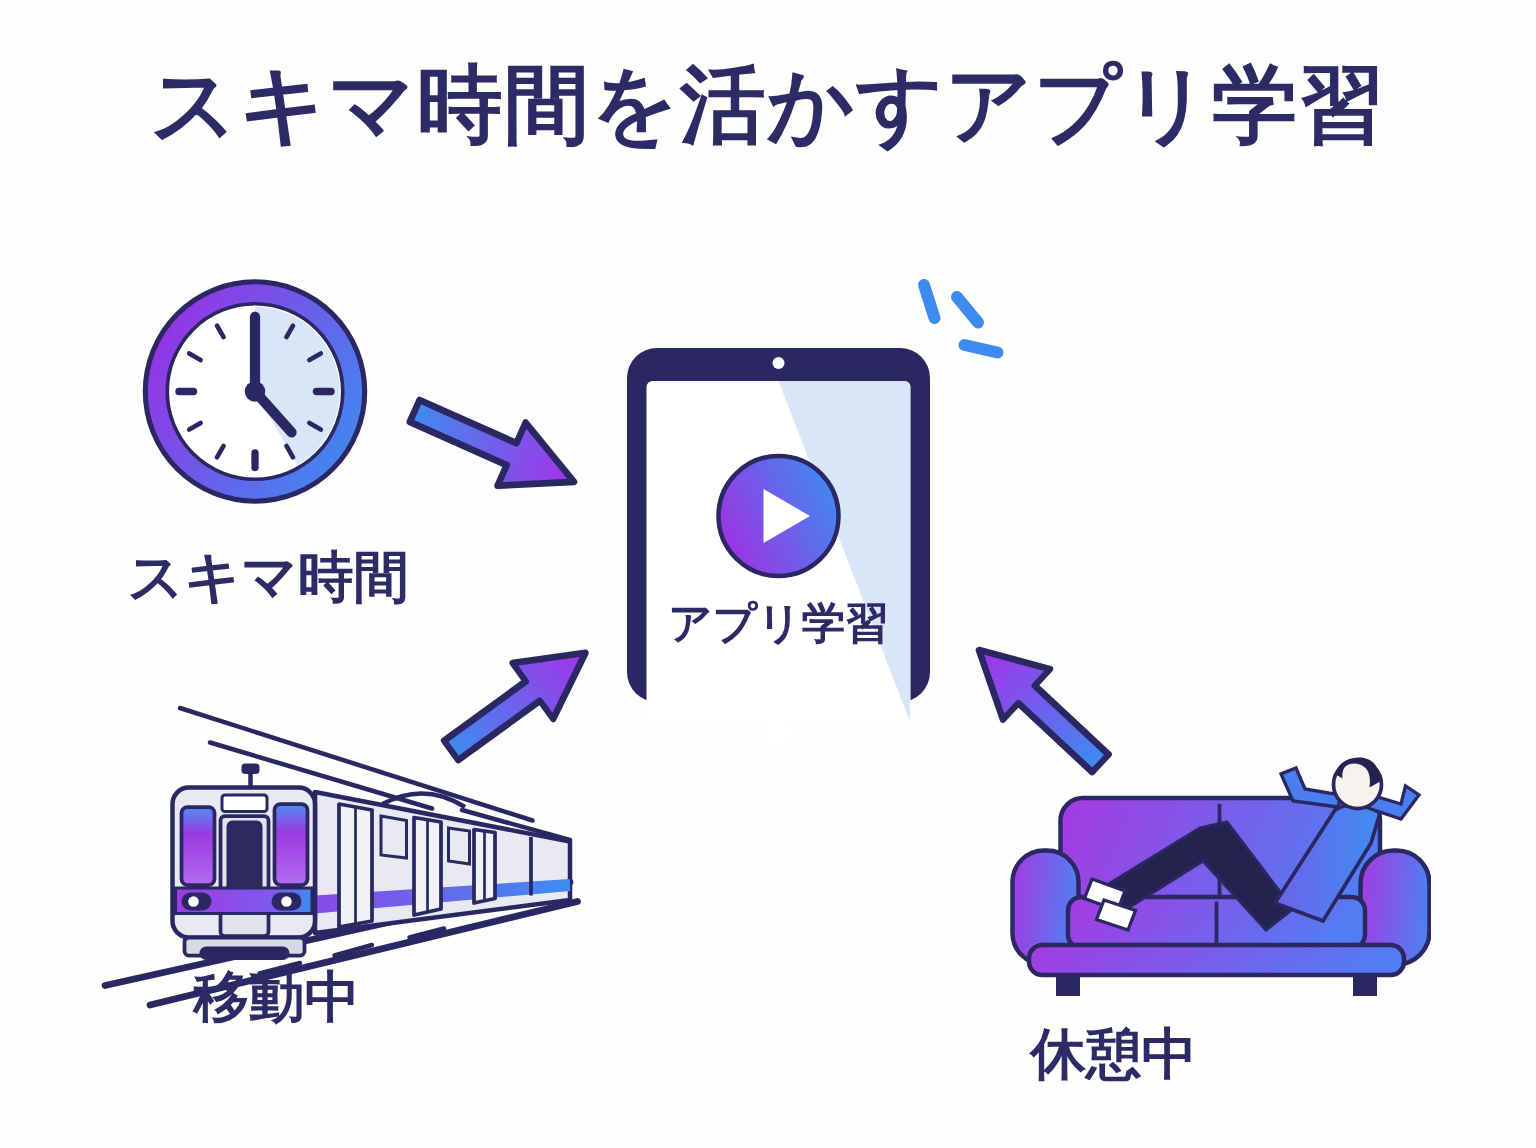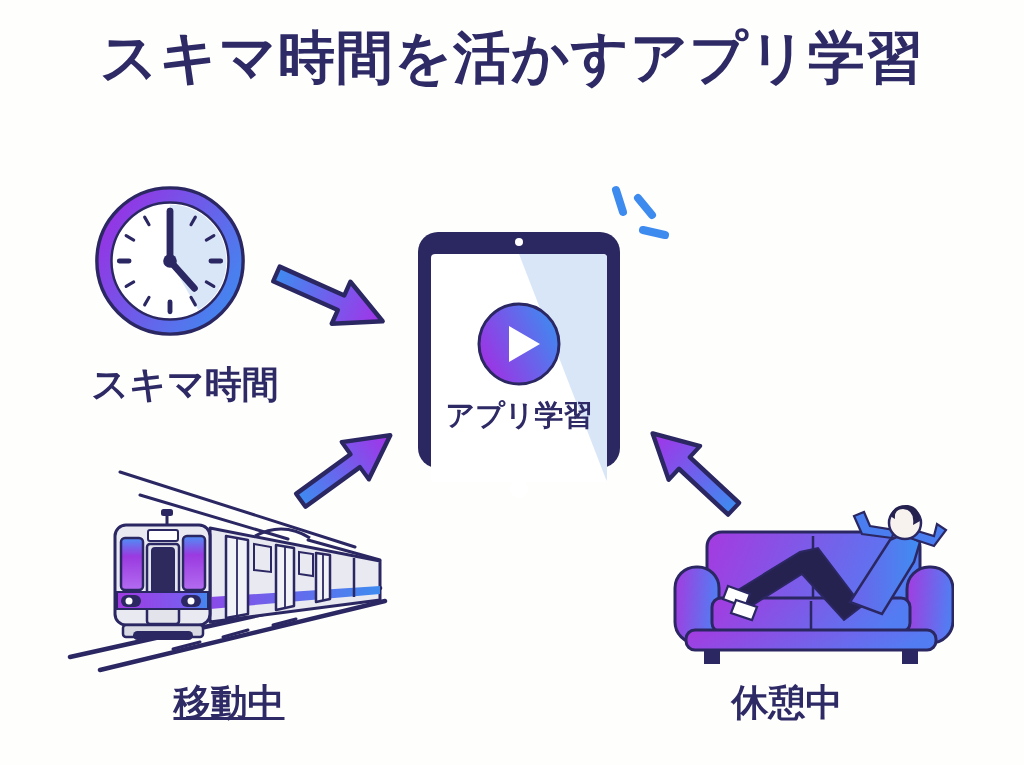--- a/index.html
+++ b/index.html
@@ -9,35 +9,34 @@
     font-family: "Liberation Sans", "DejaVu Sans", sans-serif;
     overflow: hidden;
   }
   .canvas {
     position: relative;
     width: 1024px; height: 765px;
     background: #fefefc;
   }
   .abs { position: absolute; }
   .title {
-    top: 20px; left: 0; width: 1024px;
+    top: 32px; left: 0; width: 1024px;
     text-align: center;
     font-size: 57px; font-weight: 800;
     color: #2e2a66;
     letter-spacing: 1px;
     white-space: nowrap;
   }
   .node-label {
     font-size: 37px; font-weight: 800;
     color: #2e2a66;
     white-space: nowrap;
-    text-align: center;
   }
   .label-clock { top: 360px; left: 85px;  width: 200px; }
-  .label-train { top: 678px; left: 129px; width: 200px; text-decoration: underline; }
+  .label-train { top: 640px; left: 129px; width: 200px; }
   .label-couch { top: 678px; left: 687px; width: 200px; }
 
   
   .tablet {
     left: 418px; top: 232px;
     width: 202px; height: 236px;
     background: #2b2760;
     border-radius: 20px;
   }
   .tablet-camera {

